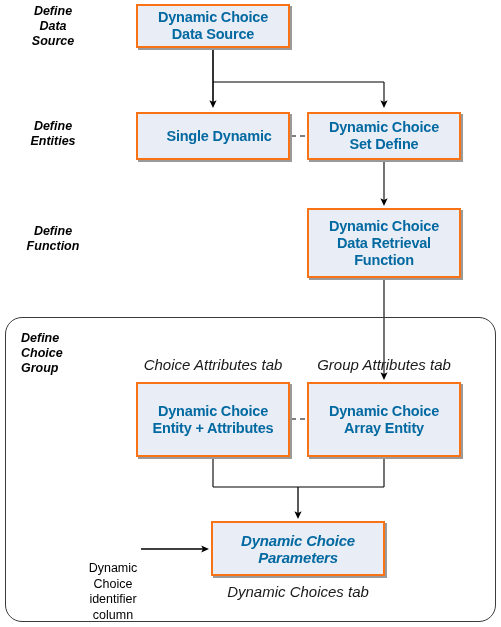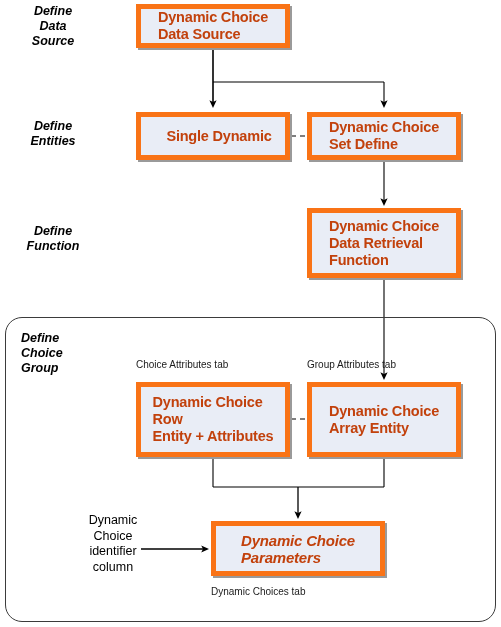--- a/index.html
+++ b/index.html
@@ -21,56 +21,59 @@
     left: 0;
     top: 0;
     width: 501px;
     height: 627px;
     pointer-events: none;
   }
   .node {
     position: absolute;
     box-sizing: border-box;
     background: #e9edf6;
-    border: 5px solid #f97316;
+    border: 2px solid #f97316;
     box-shadow: 2px 2px 0 0 #9a9a9a;
     display: flex;
     align-items: center;
     justify-content: center;
-    text-align: left;
+    text-align: center;
     font-weight: bold;
     font-size: 14.5px;
     line-height: 17px;
-    color: #c2410c;
+    color: #0369a1;
     letter-spacing: -0.2px;
   }
   .node.italic { font-style: italic; font-size: 15px; }
   .stage-label {
     position: absolute;
     font-weight: bold;
     font-style: italic;
     font-size: 12.5px;
     line-height: 15px;
     color: #000000;
     text-align: center;
   }
   .stage-label.left-align { text-align: left; }
   .tab-label {
     position: absolute;
-    font-size: 10px;
+    font-style: italic;
+    font-size: 15px;
     line-height: 15px;
     color: #1a1a1a;
+    text-align: center;
     white-space: nowrap;
   }
   .plain-label {
     position: absolute;
     font-size: 12.5px;
     line-height: 15.5px;
     color: #000000;
     text-align: center;
+    margin-top: 48px;
   }
   .group-box {
     position: absolute;
     box-sizing: border-box;
     border: 1.3px solid #3b3b3b;
     border-radius: 17px;
     background: transparent;
   }
 </style>
 </head>
@@ -172,21 +175,20 @@
     </div>
   </div>
 
   <div class="tab-label" style="left:136px; top:357px; width:154px;">Choice Attributes tab</div>
 
   <div class="tab-label" style="left:307px; top:357px; width:154px;">Group Attributes tab</div>
 
   <div class="node" style="left:136px; top:382px; width:154px; height:75px;">
     <div>
       <div>Dynamic Choice</div>
-      <div>Row</div>
       <div>Entity + Attributes</div>
     </div>
   </div>
 
   <div class="node" style="left:307px; top:382px; width:154px; height:75px;">
     <div>
       <div>Dynamic Choice</div>
       <div>Array Entity</div>
     </div>
   </div>

